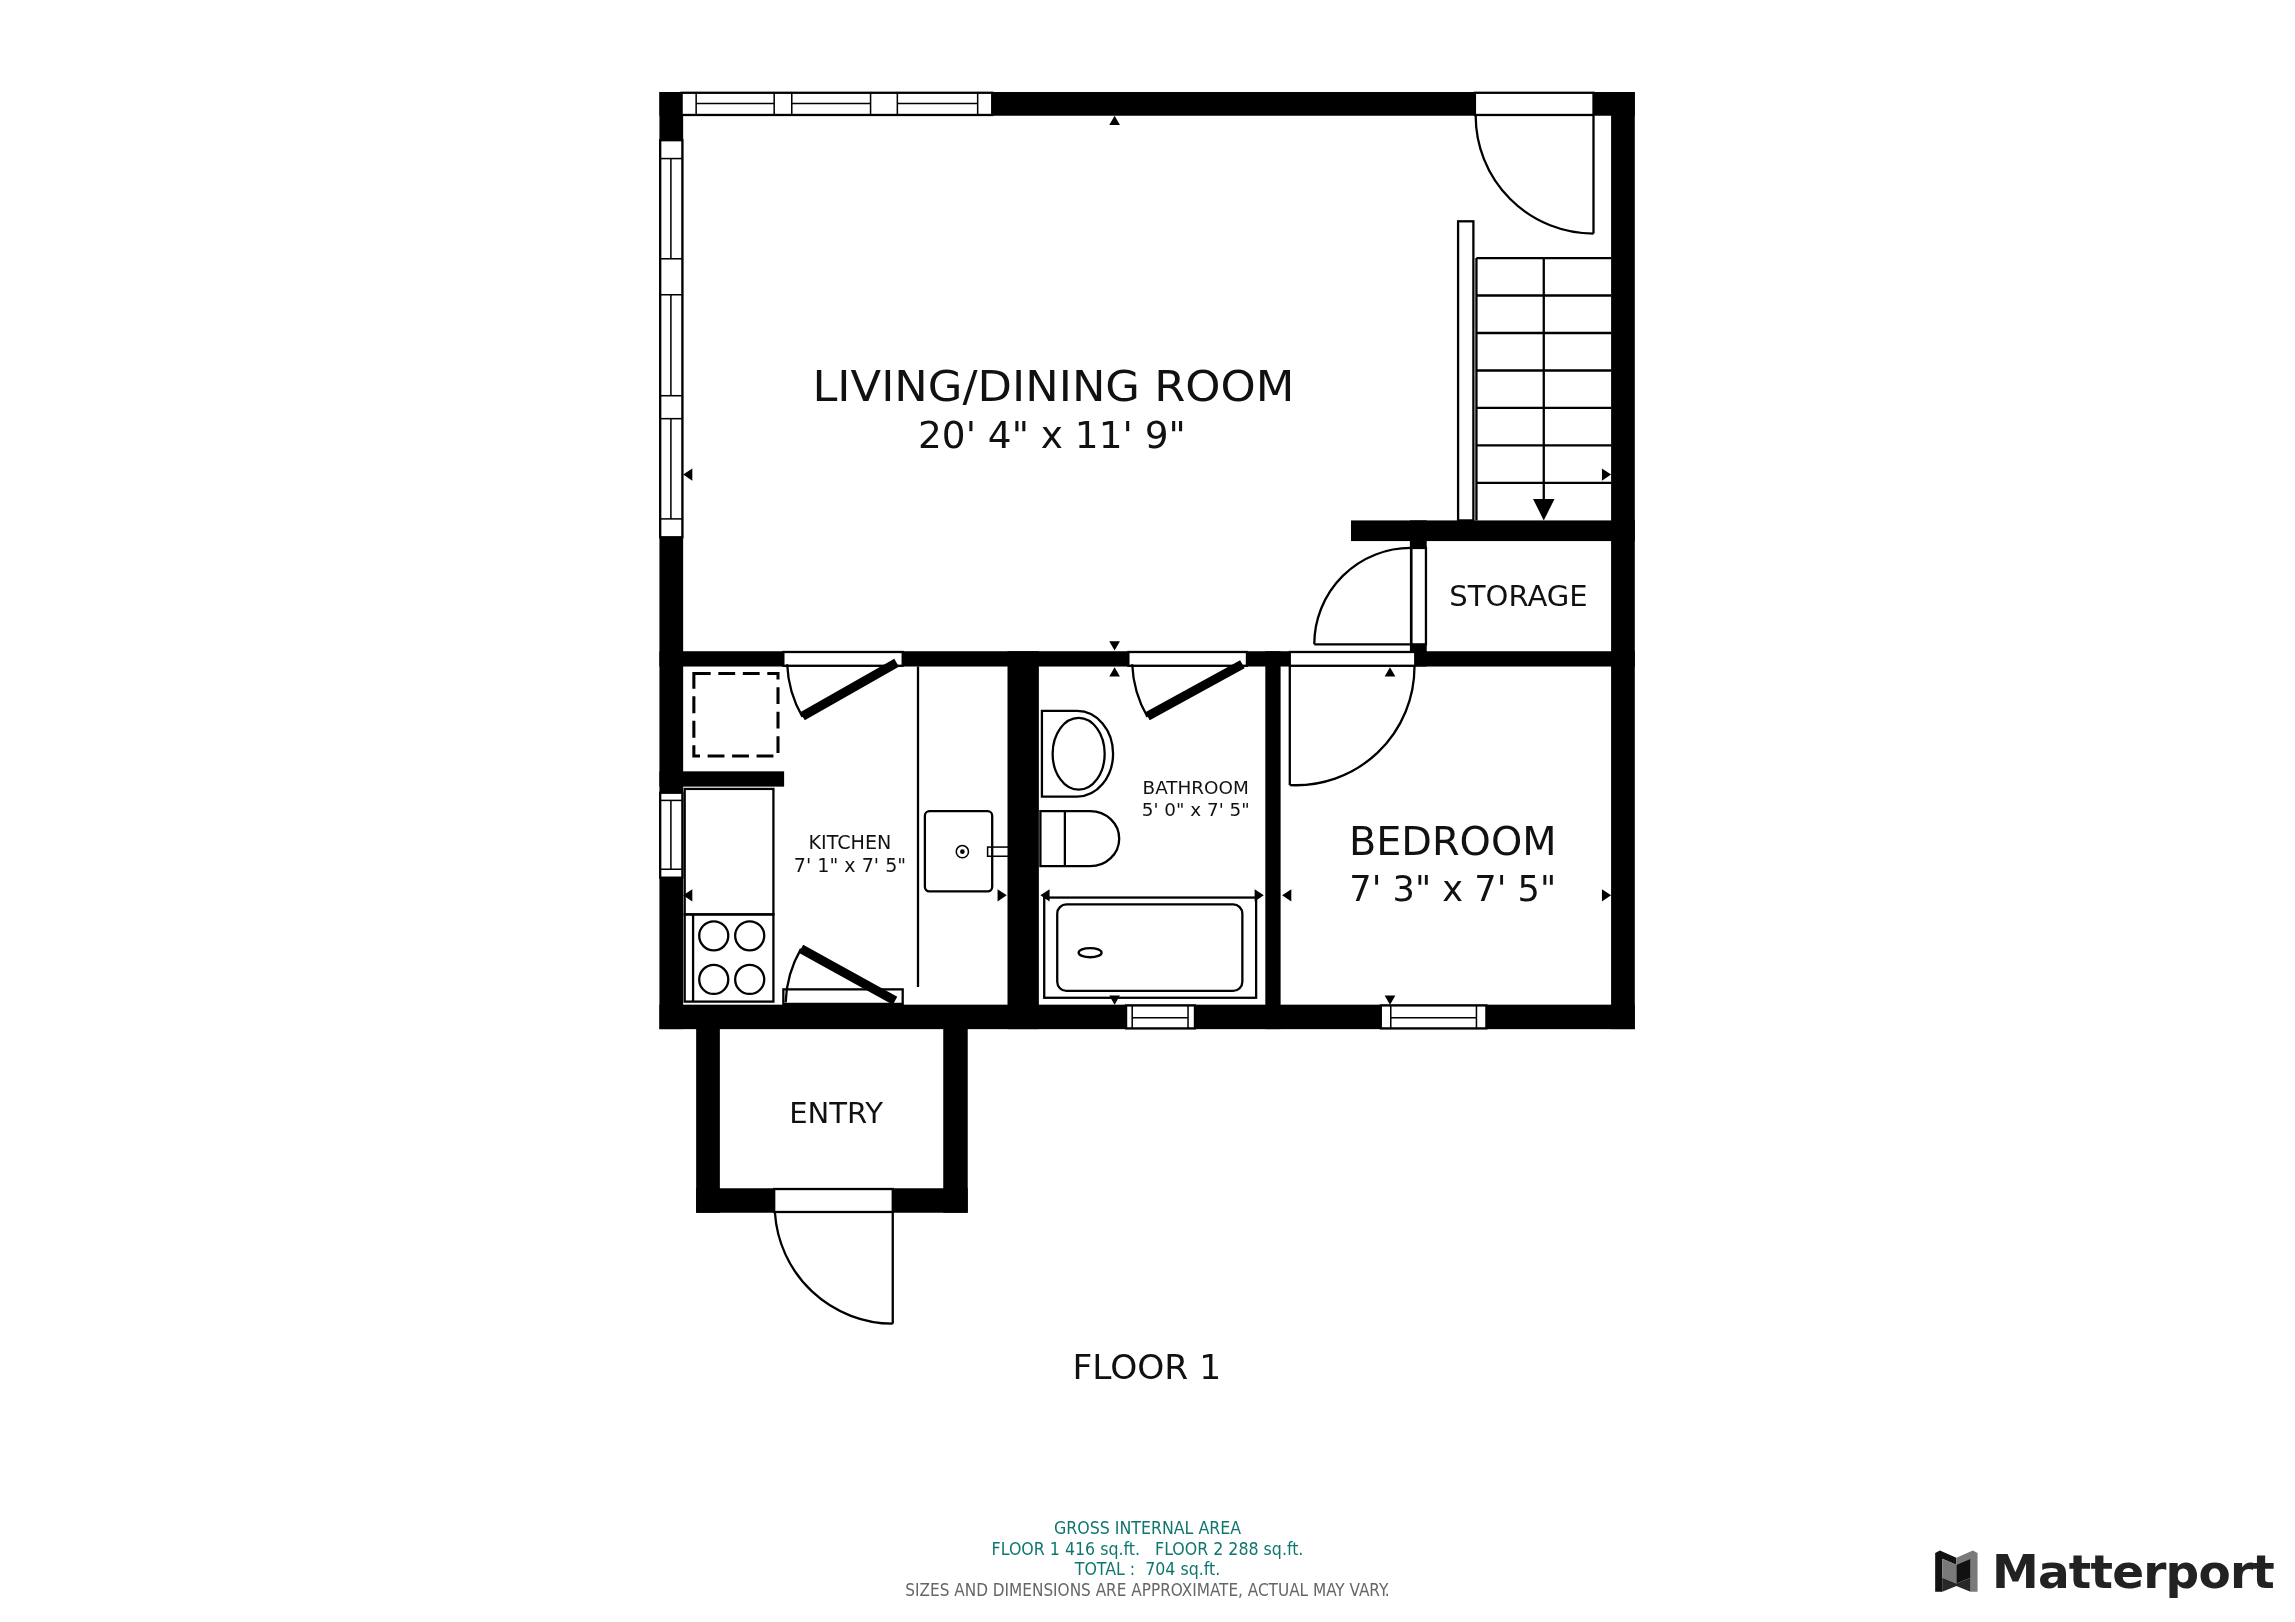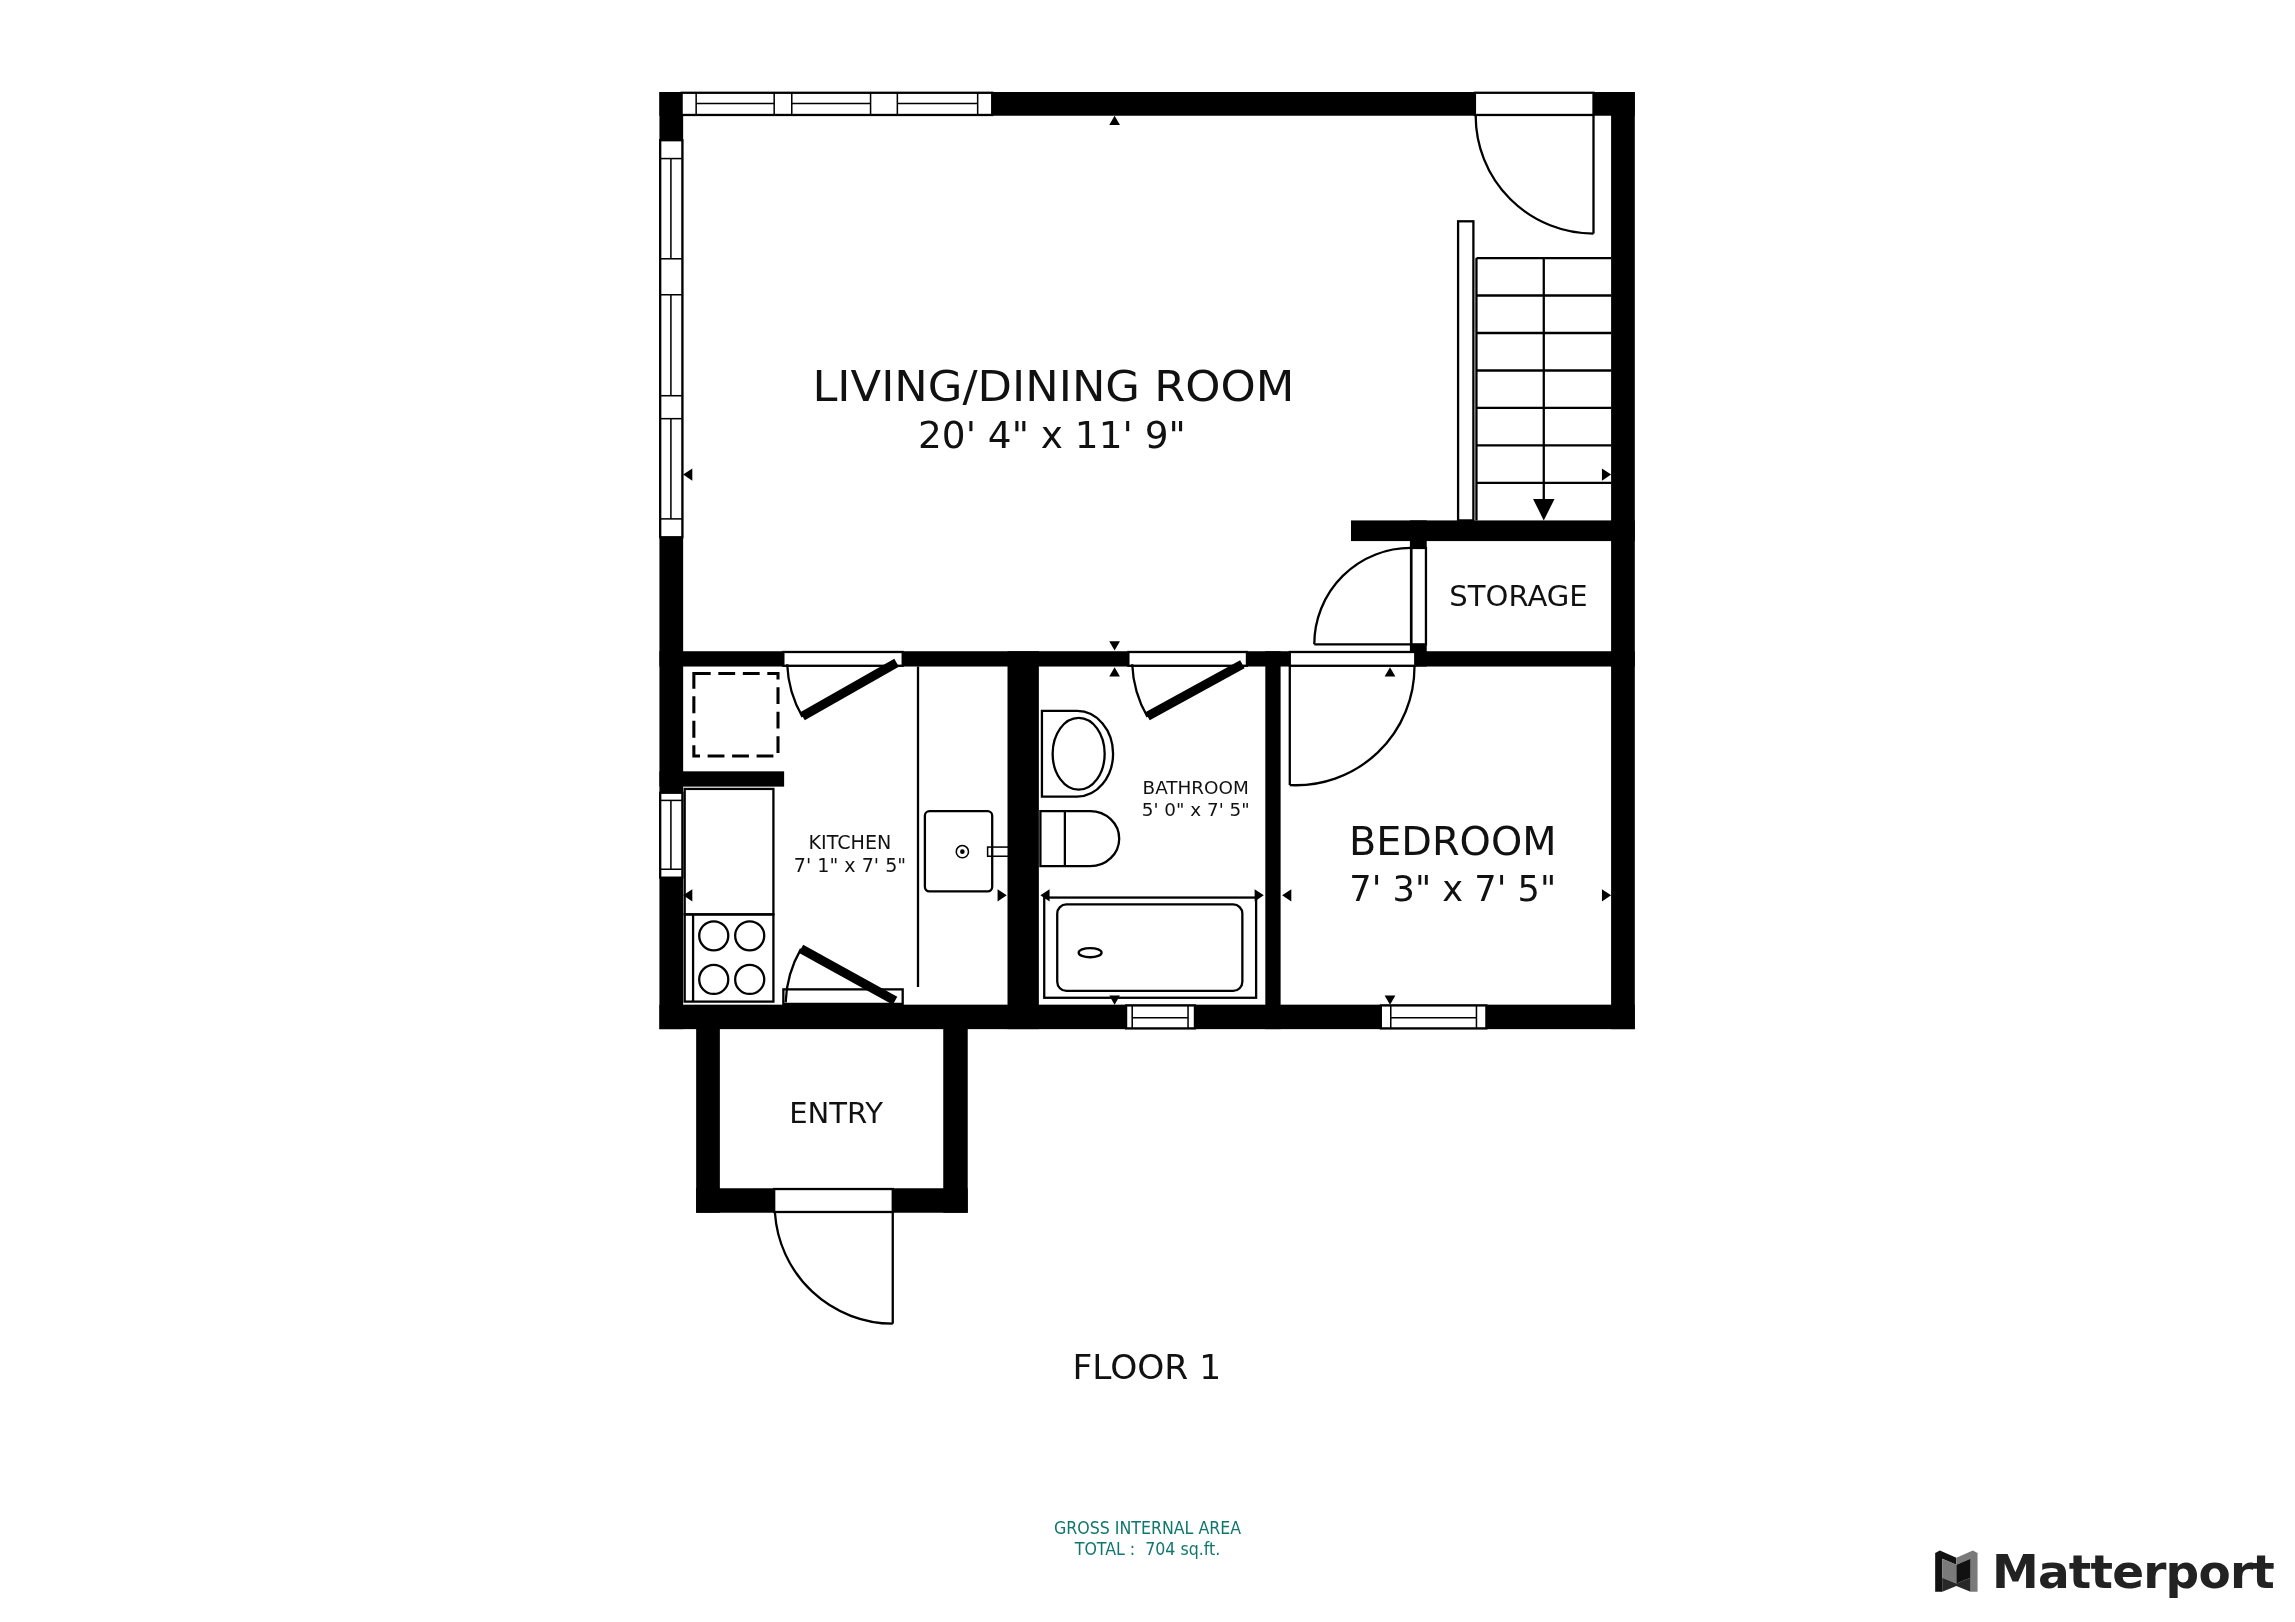--- a/index.html
+++ b/index.html
@@ -188,21 +188,23 @@
     <text class="lbl" x="1899" y="1117" font-size="52">BEDROOM</text>
     <text class="lbl" x="1899" y="1177" font-size="46">7' 3" x 7' 5"</text>
     <text class="lbl" x="1985" y="792" font-size="38">STORAGE</text>
     <text class="lbl" x="1093" y="1468" font-size="38">ENTRY</text>
     <text class="lbl" x="1499" y="1803" font-size="45">FLOOR 1</text>
   </g>
 </svg>
 
 <div class="footer" style="top:1518px;">
   <div class="area-line">GROSS INTERNAL AREA</div>
+  <div class="area-line" style="white-space:pre;">FLOOR 1 416 sq.ft.   FLOOR 2 288 sq.ft.</div>
   <div class="area-line" style="white-space:pre;">TOTAL :  704 sq.ft.</div>
+  <div class="disclaimer">SIZES AND DIMENSIONS ARE APPROXIMATE, ACTUAL MAY VARY.</div>
 </div>
 
 <div class="logo">
   <svg width="57" height="57" viewBox="0 0 75 75">
     <polygon points="2,6 10,2 38,14 38,26 14,16 14,72 2,72" fill="#111"></polygon>
     <polygon points="38,14 66,2 74,6 74,72 62,72 62,16 38,26" fill="#7a7a7a"></polygon>
     <polygon points="14,16 38,26 38,58 14,48" fill="#7a7a7a"></polygon>
     <polygon points="38,26 62,16 62,48 38,58" fill="#111"></polygon>
     <polygon points="14,48 38,58 62,48 62,72 38,62 14,72" fill="#111" opacity="0.9"></polygon>
   </svg>

